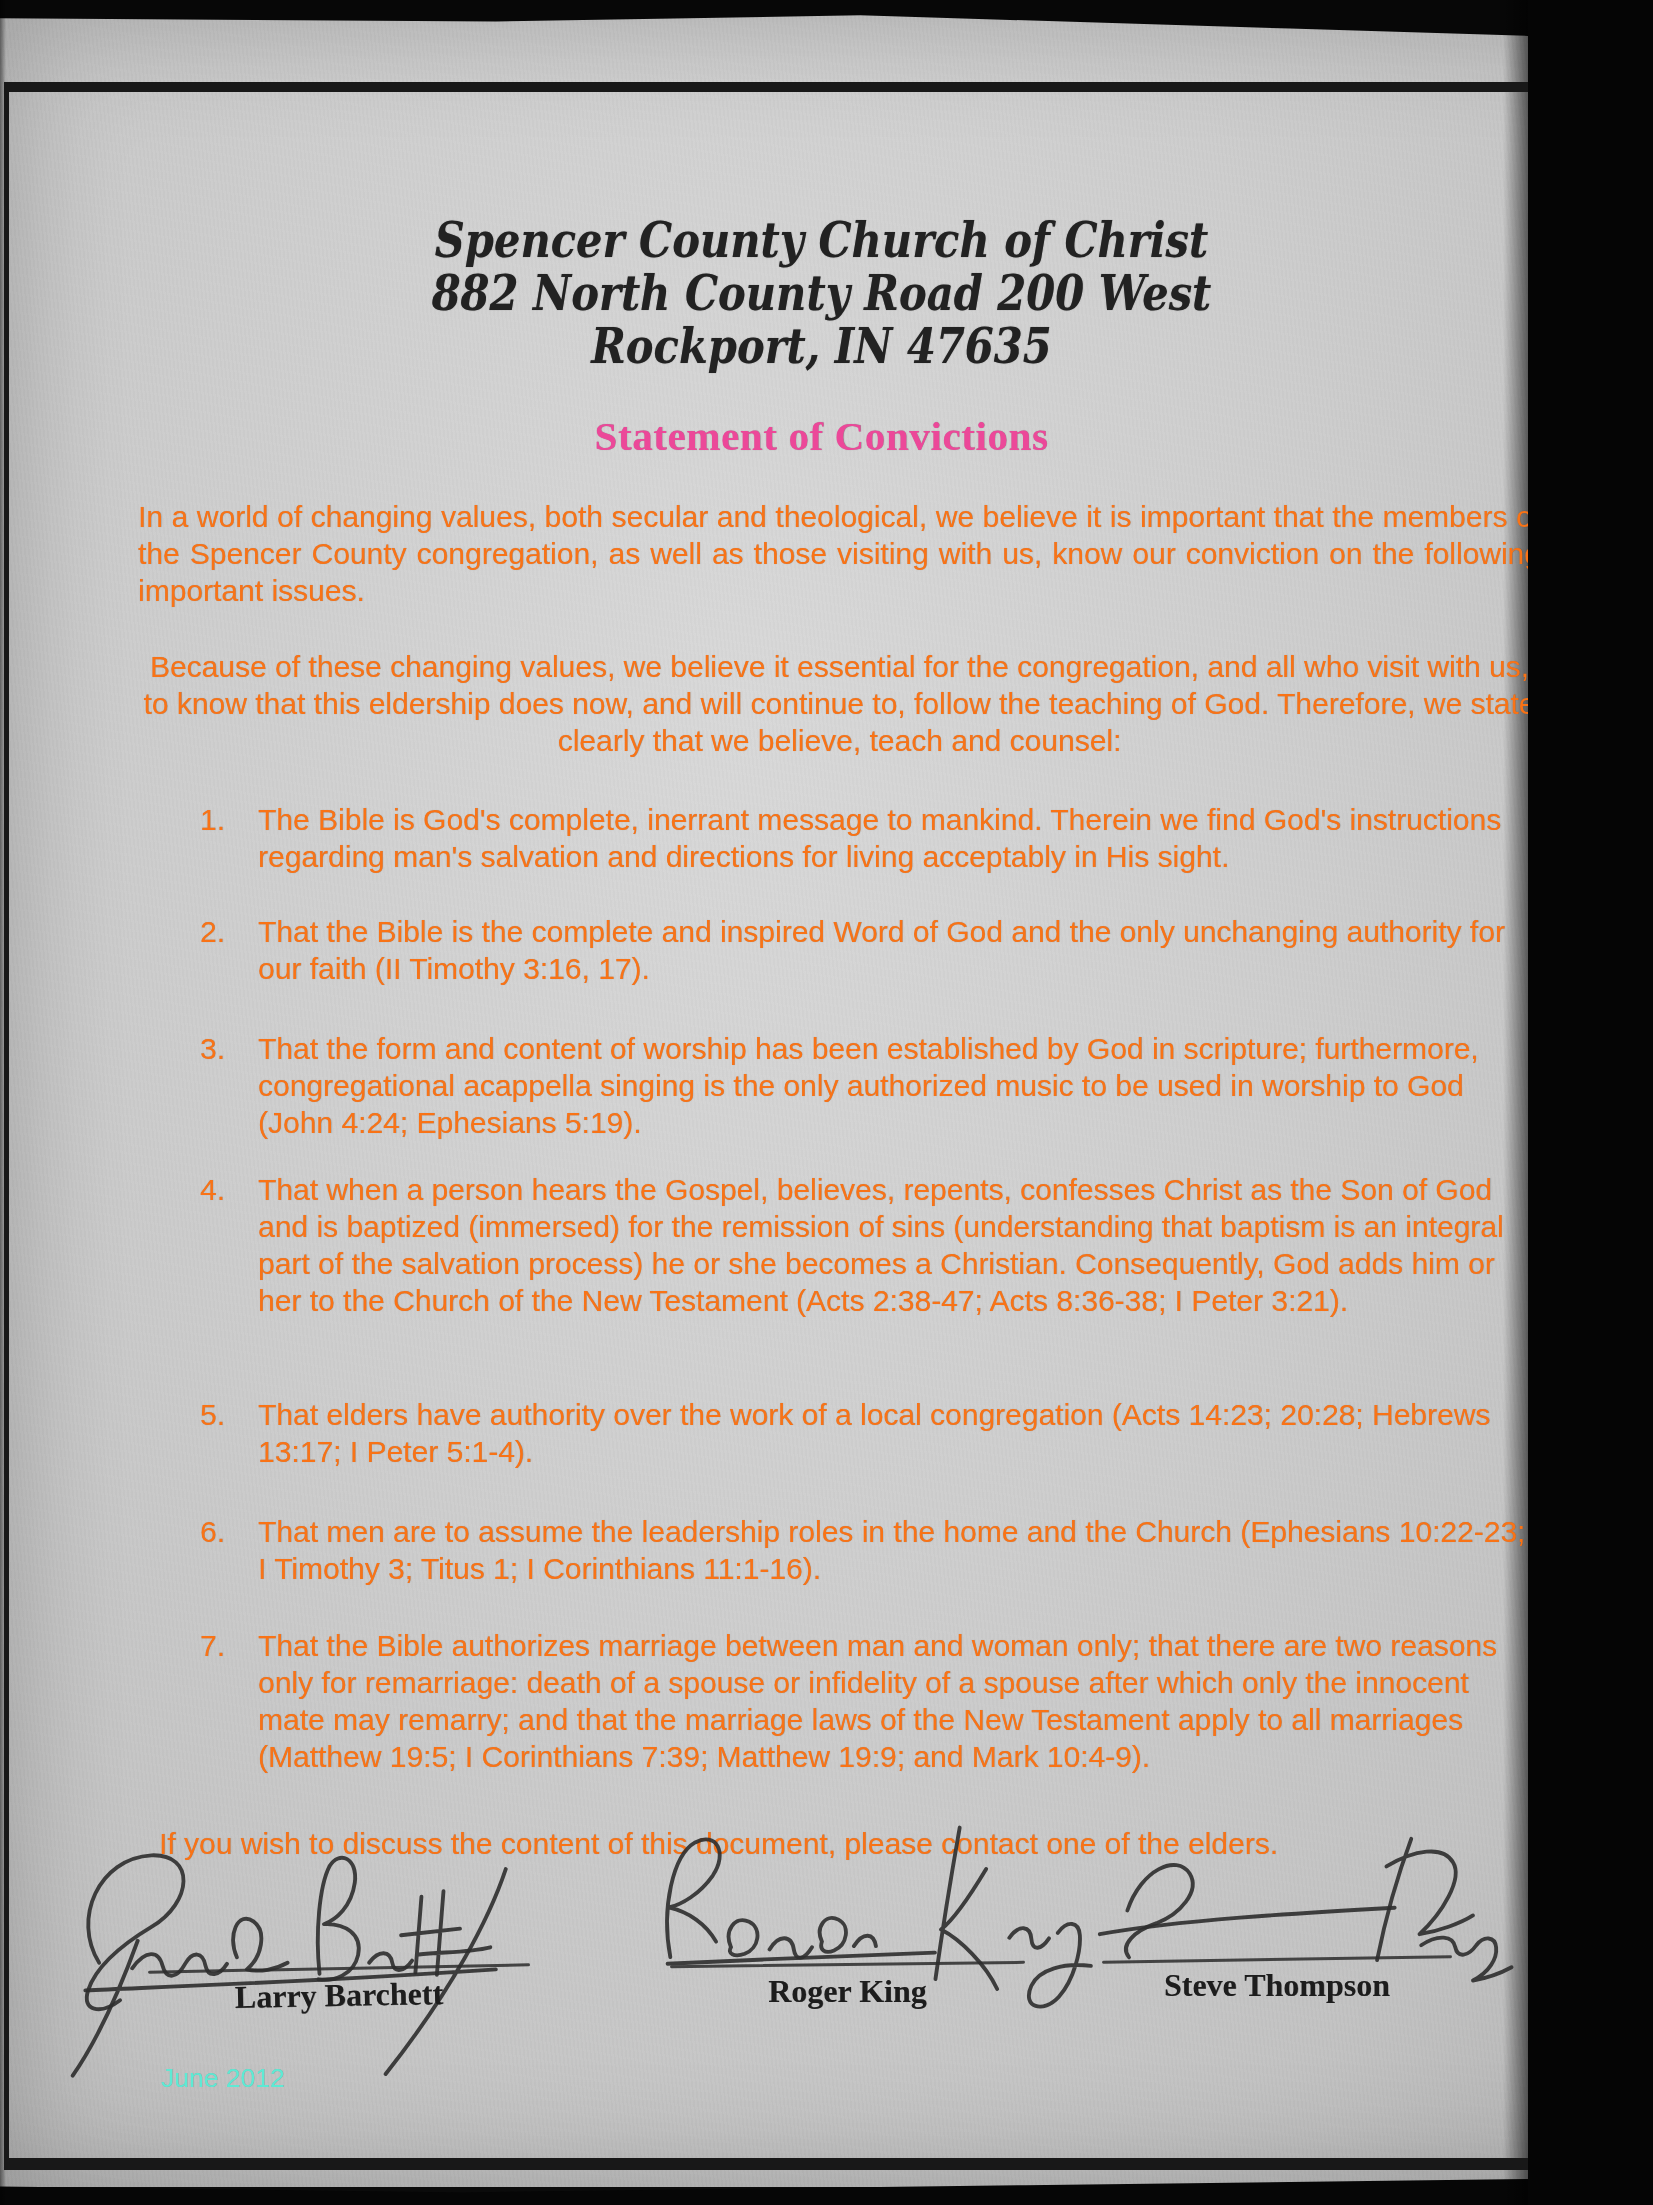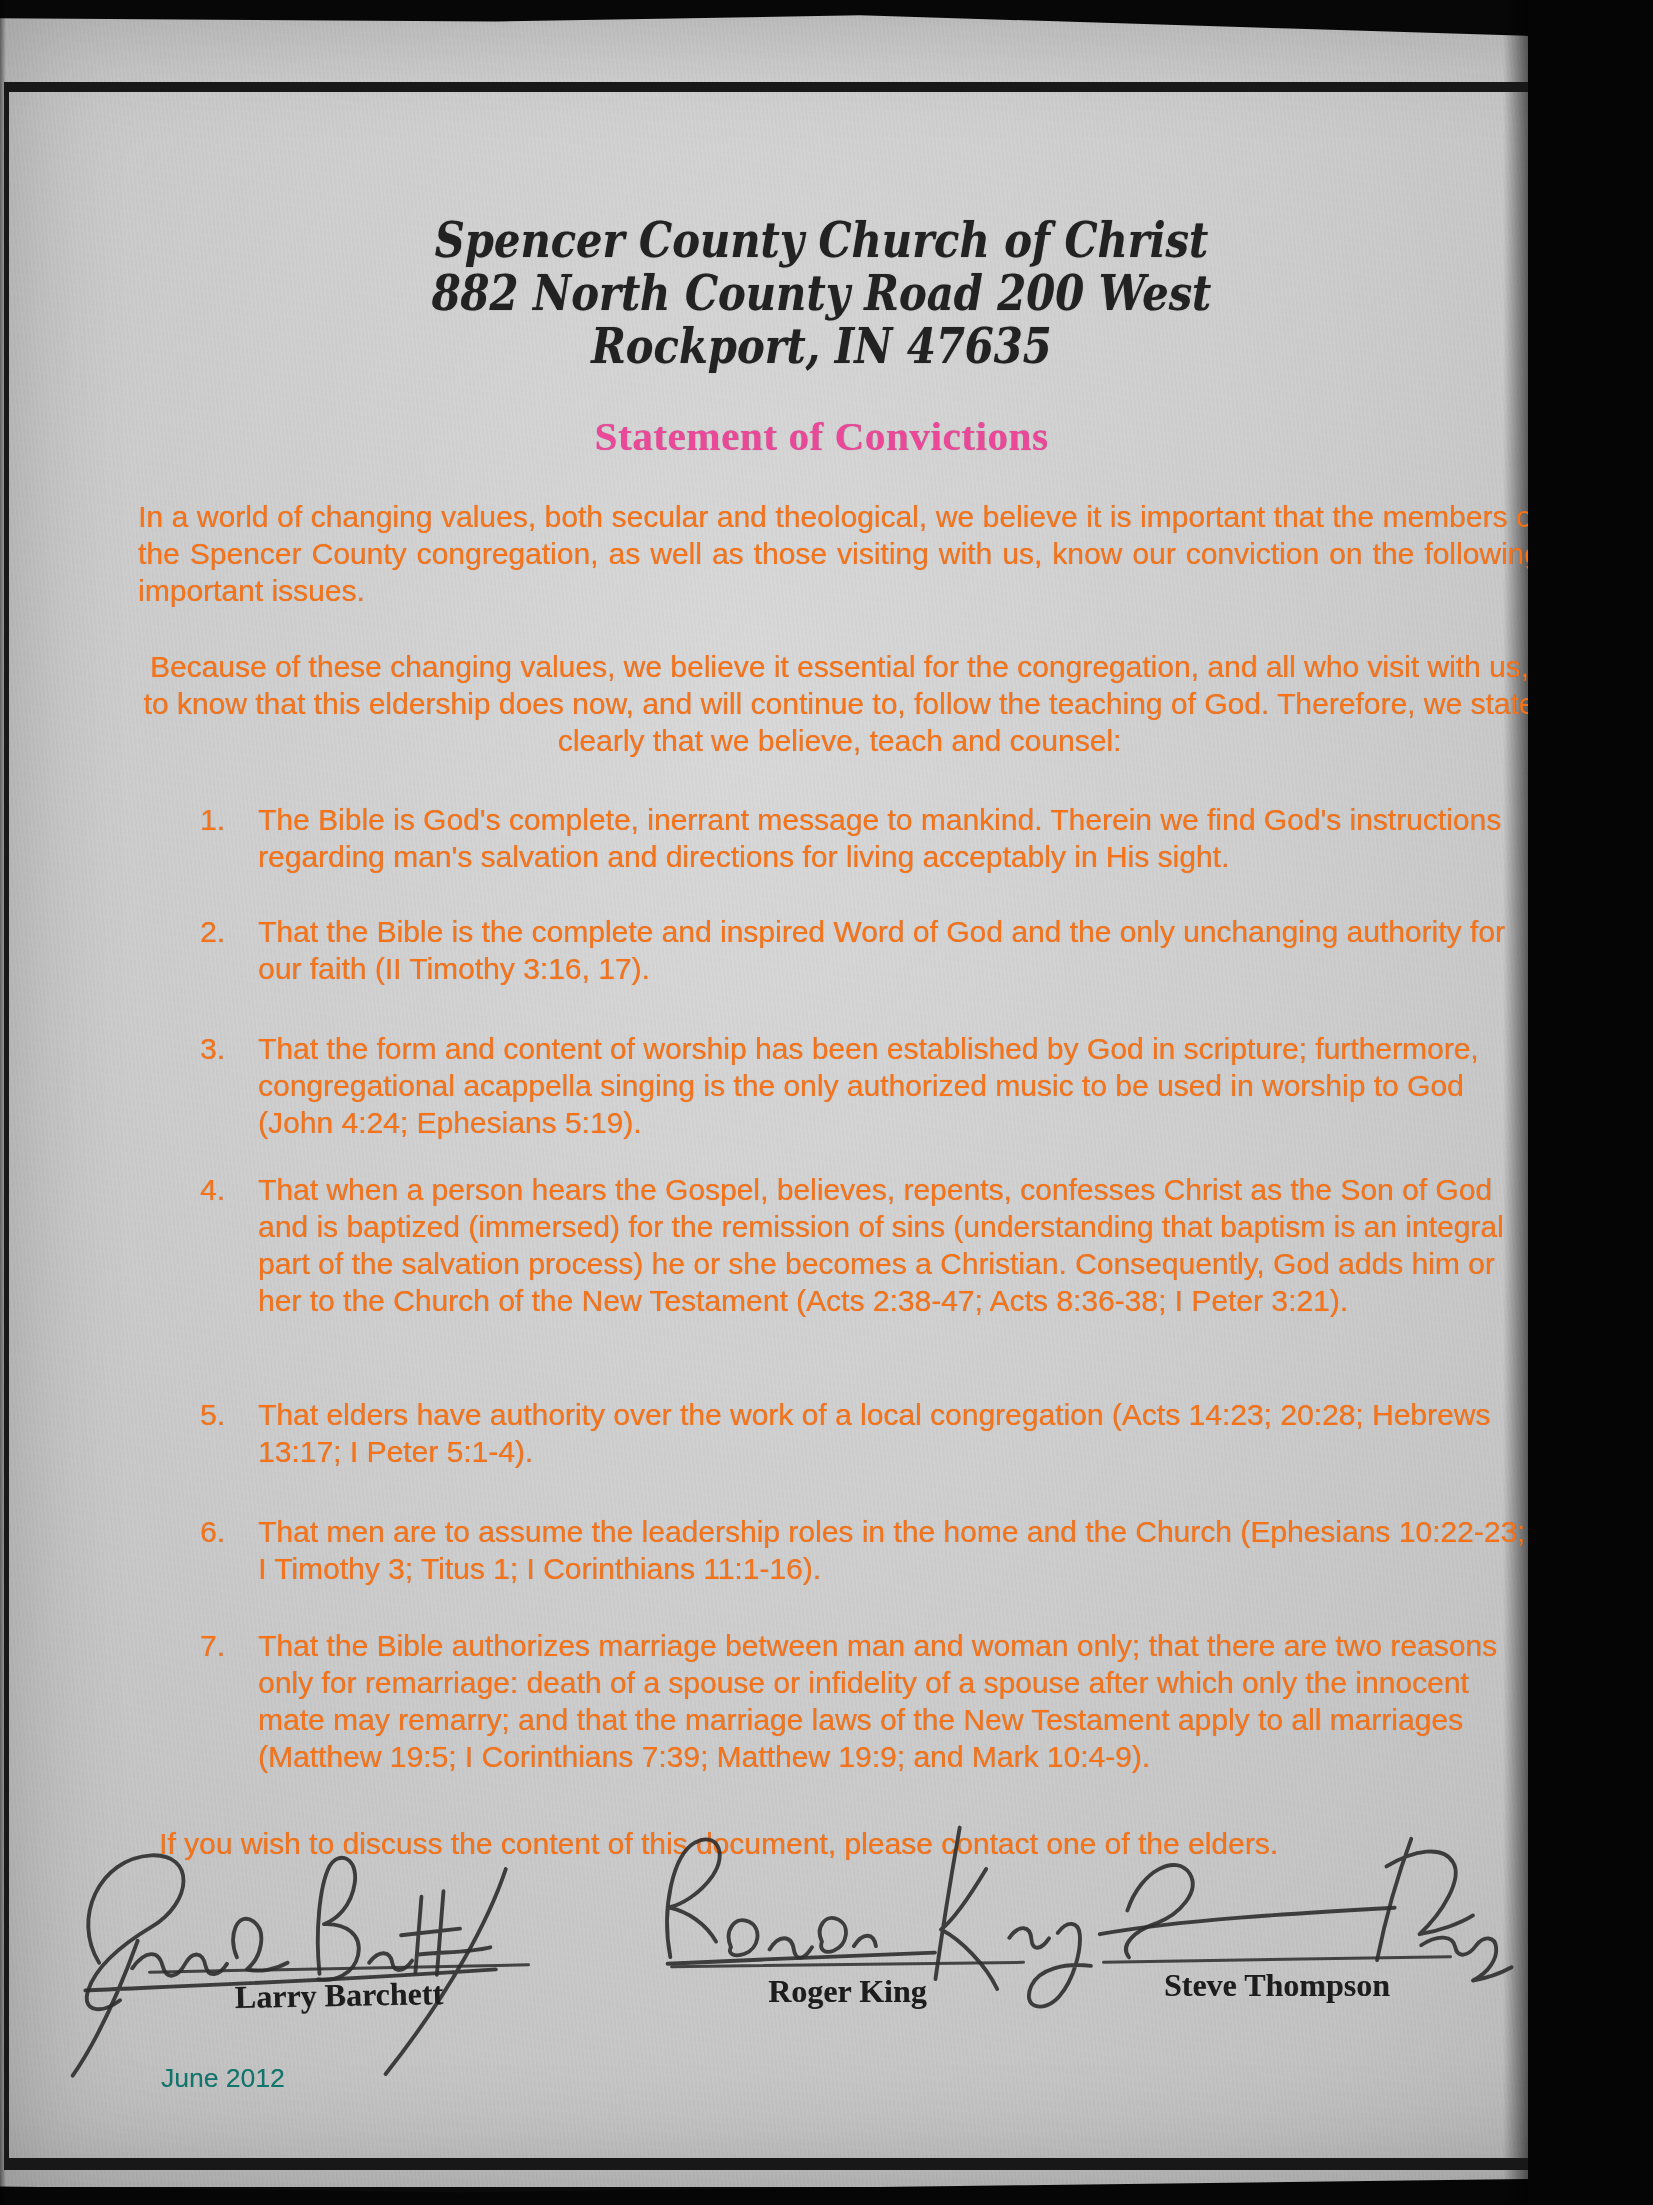--- a/index.html
+++ b/index.html
@@ -58,21 +58,21 @@
          font-size:32px;color:#1d1d1d;text-align:center;
          text-shadow:0.3px 0.3px 0.6px rgba(30,30,30,.4);}
   .name-larry{left:148px;top:1977px;width:382px;transform:rotate(-1.1deg);}
   .name-roger{left:670px;top:1973px;width:355px;}
   .name-steve{left:1102px;top:1967px;width:350px;}
 
   svg.signature{position:absolute;overflow:visible;}
   svg.signature path{fill:none;stroke:#2e2e2e;stroke-width:7;stroke-linecap:round;
          stroke-linejoin:round;opacity:.9;}
 
-  .date-note{position:absolute;left:161px;top:2063px;font-size:26.5px;color:#0f766e;
+  .date-note{position:absolute;left:161px;top:2063px;font-size:26.5px;color:#5eead4;
          text-shadow:0.2px 0.2px 0.6px rgba(60,60,60,.35);}
 
   .dust{position:absolute;width:14.3px;height:16.5px;border:2.2px solid #6a6a6a;
          border-color:transparent transparent #6a6a6a #6a6a6a;border-radius:50%;
          transform:rotate(42deg);opacity:.45;}
 </style>
 </head>
 <body>
 
 <div id="page">

